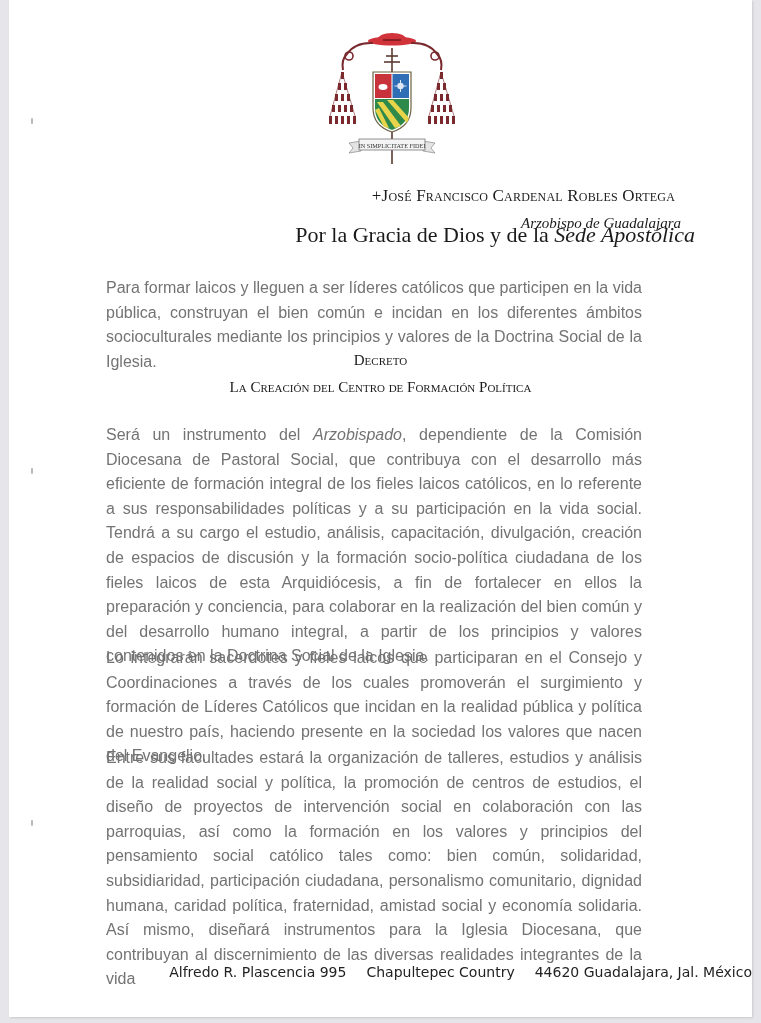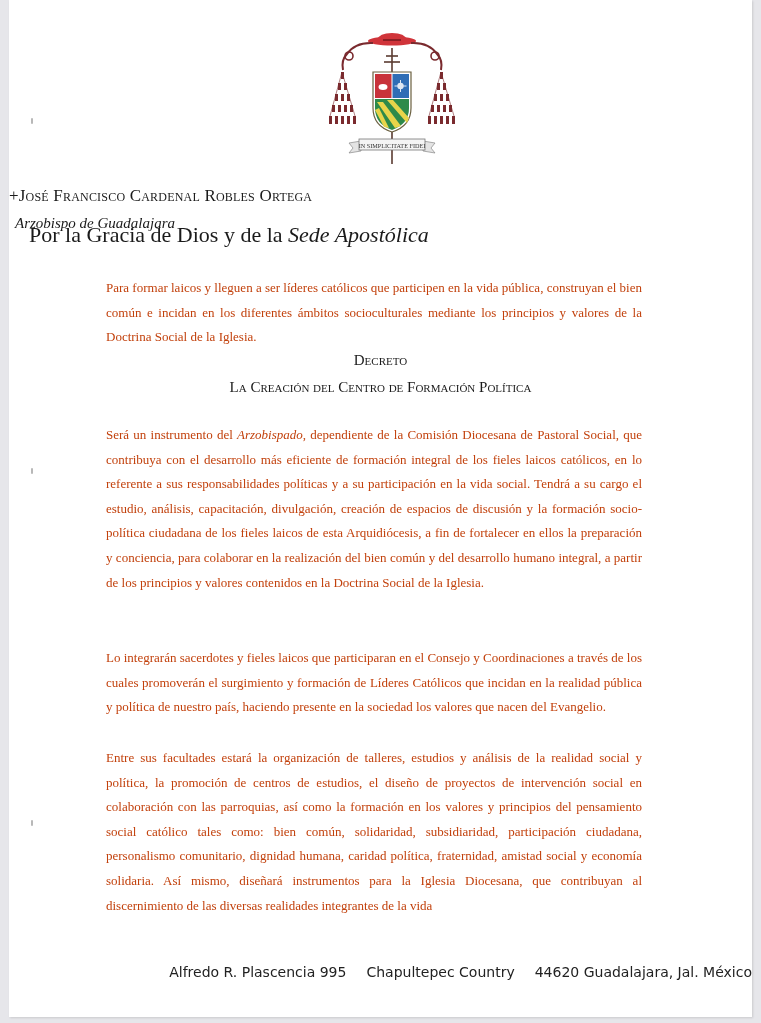--- a/index.html
+++ b/index.html
@@ -36,21 +36,21 @@
       position: absolute;
       left: 318px;
       top: 30px;
       width: 130px;
       height: 135px;
     }
     .header-block {
       position: absolute;
       left: 0;
       width: 666px;
-      text-align: left;
+      text-align: right;
       font-family: "Liberation Serif", "DejaVu Serif", serif;
     }
     .h-name {
       top: 186px;
       font-size: 17px;
       letter-spacing: 0.2px;
       font-variant: small-caps;
     }
     .h-grace {
       top: 222px;
@@ -60,25 +60,25 @@
     .h-title {
       top: 215px;
       font-size: 15px;
       font-style: italic;
       margin-left: 6px;
     }
     .body-text {
       position: absolute;
       left: 97px;
       width: 536px;
-      font-family: Liberation Serif, serif;
-      font-size: 13px;
+      font-family: Liberation Sans, sans-serif;
+      font-size: 16px;
       line-height: 24.6px;
       text-align: justify;
-      color: #c2410c;
+      color: #737373;
     }
     .body-text .last {
       text-align-last: left;
     }
     .centered {
       position: absolute;
       left: 0;
       width: 743px;
       text-align: center;
       font-family: "Liberation Serif", "DejaVu Serif", serif;

